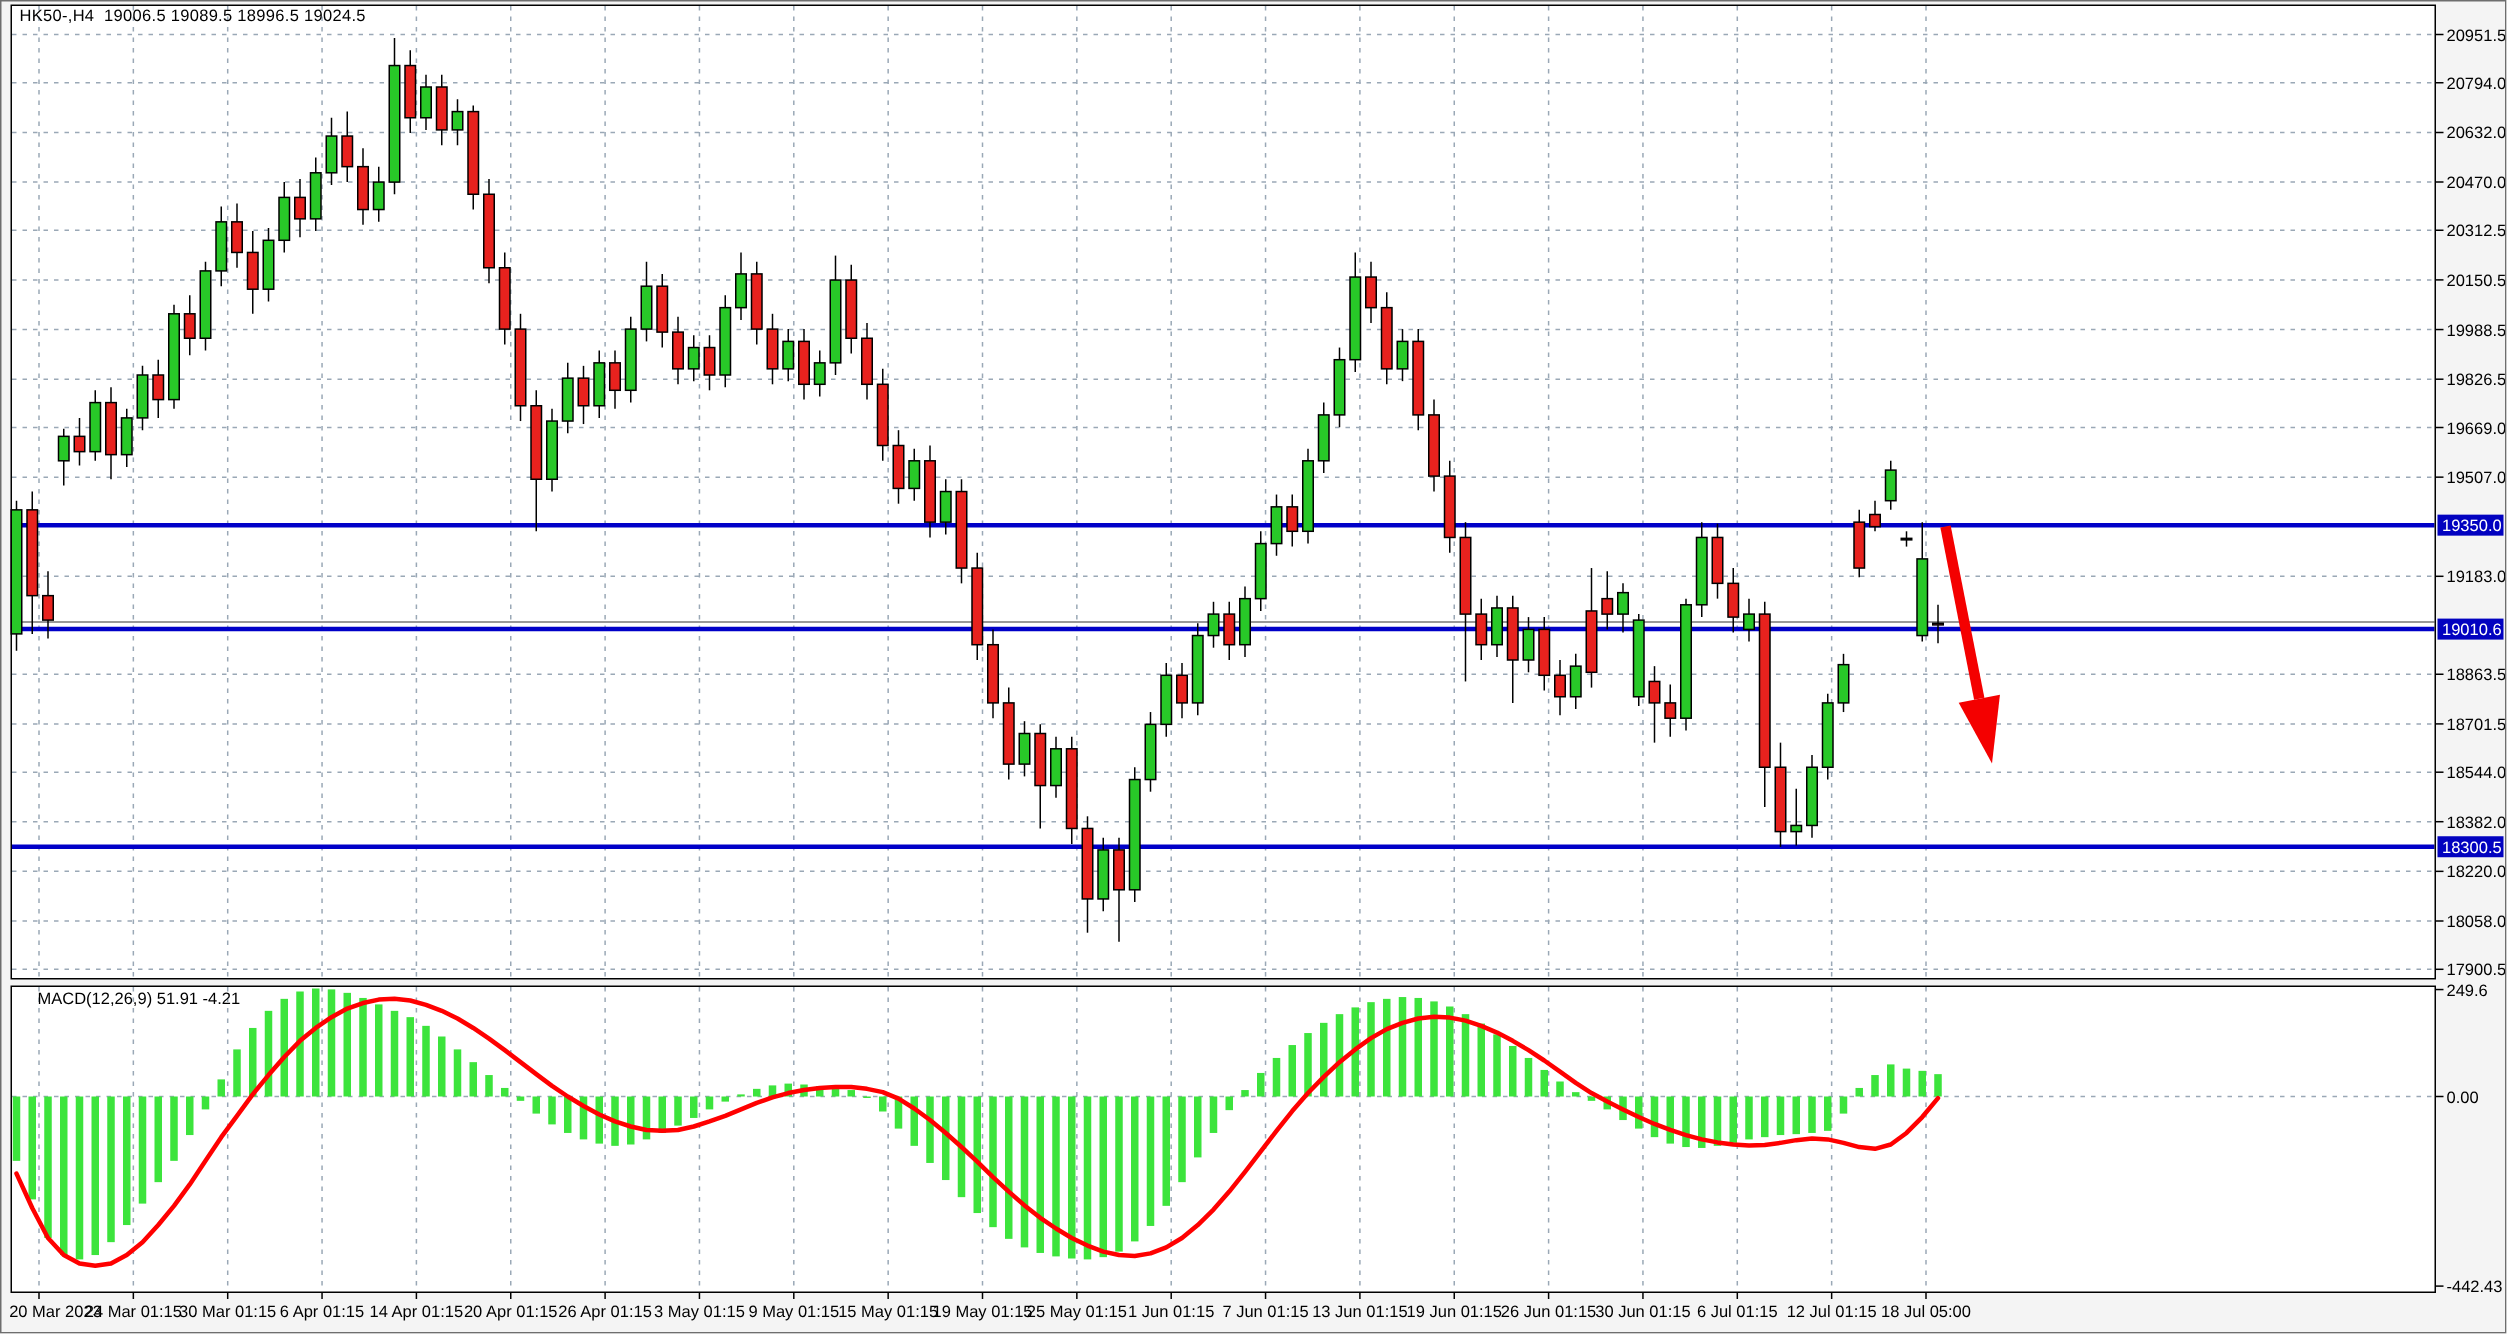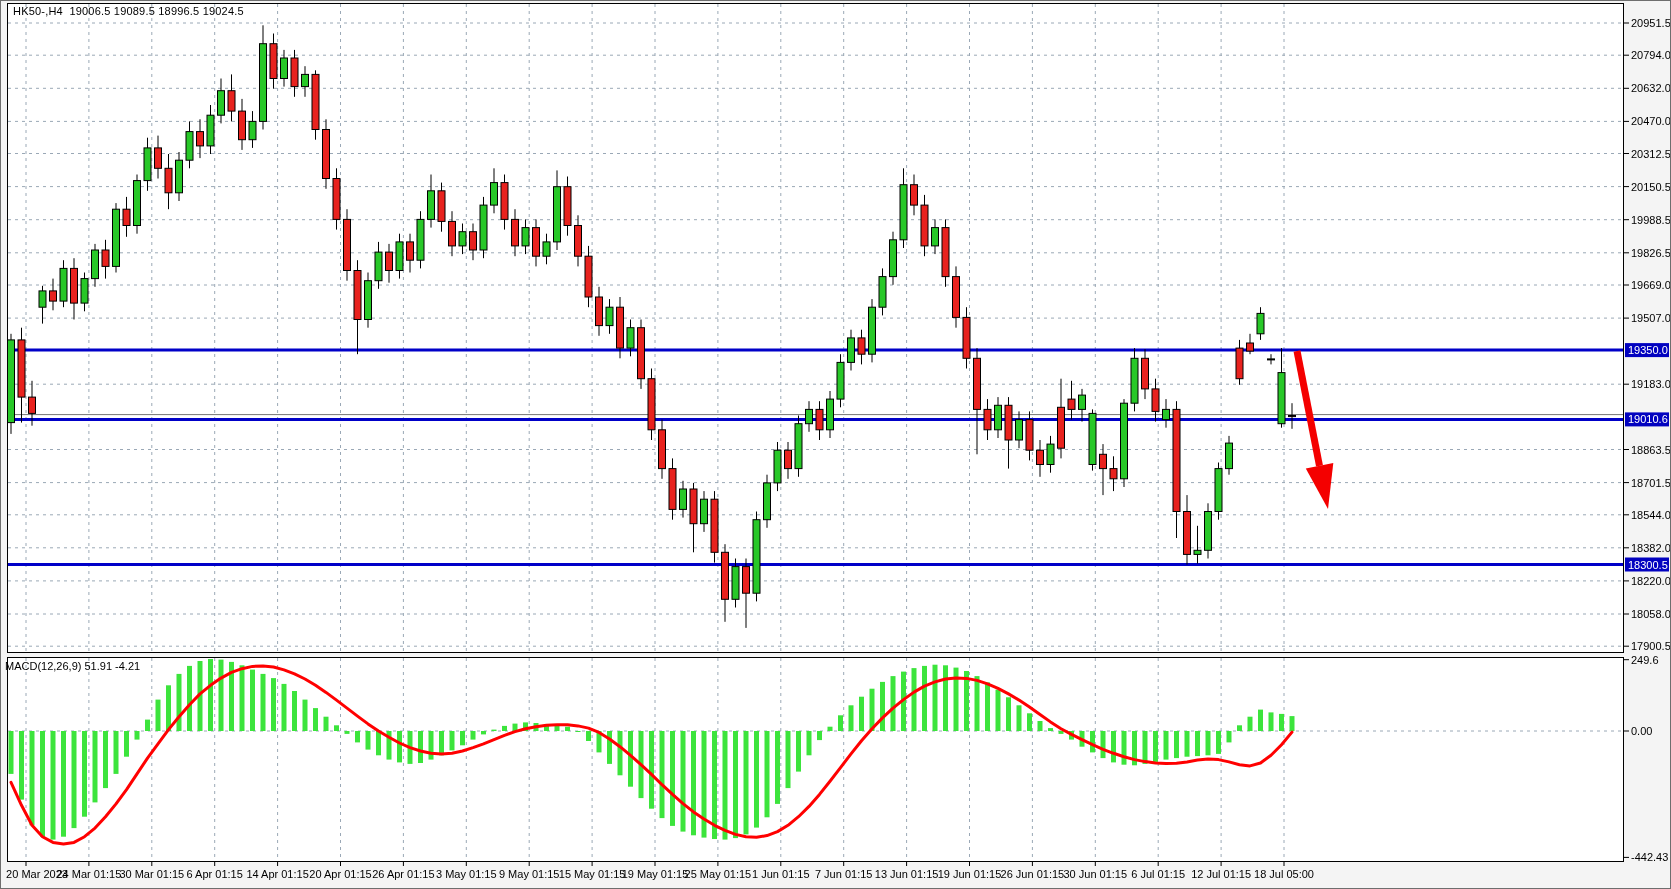--- a/index.html
+++ b/index.html
@@ -8,21 +8,21 @@
     background:#f4f4f4;border:1px solid #6e6e6e;box-sizing:border-box;
     font-family:"Liberation Sans",sans-serif;overflow:hidden;
   }
   .stage svg{position:absolute;left:0;top:0;}
   svg text{font-family:"Liberation Sans","DejaVu Sans",sans-serif;font-size:11px;fill:#000;}
   .chart-title{
     position:absolute;left:12px;top:4px;font-size:11px;color:#000;
     letter-spacing:0.2px;white-space:pre;z-index:3;
   }
   .macd-title{
-    position:absolute;left:4px;top:659px;font-size:11px;color:#000;
+    position:absolute;left:24px;top:659px;font-size:11px;color:#000;
     white-space:pre;z-index:3;
   }
 </style>
 </head>
 <body>
 
 <div class="stage">
   <svg id="chart" width="1671" height="889">
       <rect x="6" y="2" width="1617" height="650" fill="#ffffff"></rect>
       <rect x="6" y="656" width="1617" height="205" fill="#ffffff"></rect>

